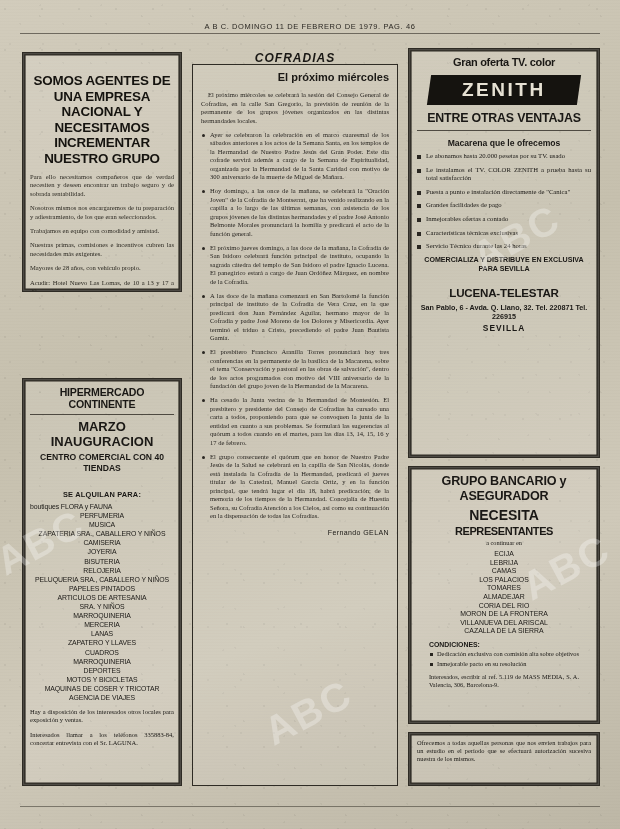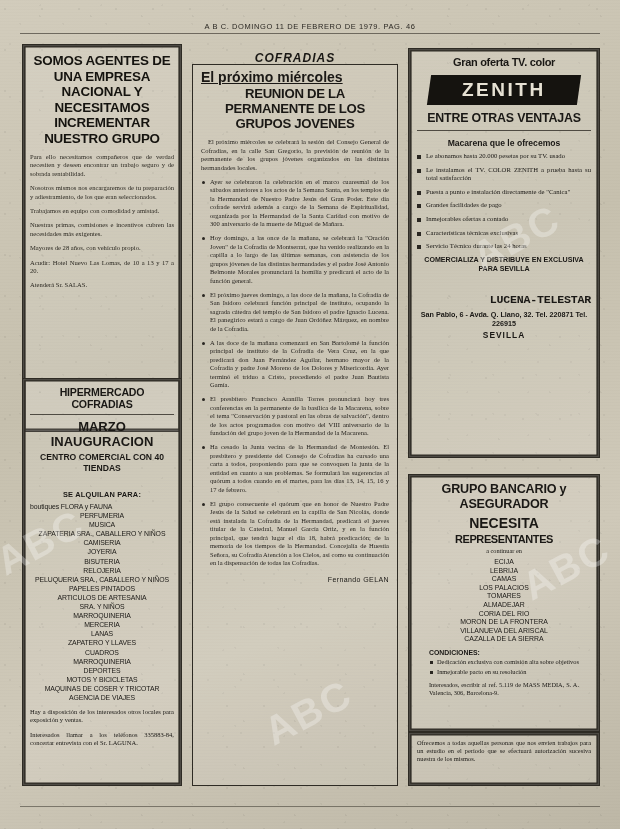--- a/index.html
+++ b/index.html
@@ -61,21 +61,21 @@
     position:absolute;
     border:1.2px solid #2e2b24;
     background:rgba(255,255,255,0.10);
     box-sizing:border-box;
     overflow:hidden;
   }
   .box.dbl{box-shadow:inset 0 0 0 1.2px rgba(255,255,255,.15), inset 0 0 0 2.6px #2e2b24;}
   .sans{font-family:"Liberation Sans", sans-serif;}
 
   
-  #ad-agentes{left:22px;top:44px;width:160px;height:388px;padding:8px 7px;}
+  #ad-agentes{left:22px;top:52px;width:160px;height:240px;padding:20px 7px;}
   #ad-agentes .hl{
     font-family:"Liberation Sans", sans-serif;
     font-weight:bold;font-size:13.4px;line-height:15.5px;
     letter-spacing:-.2px;text-align:center;color:#15130f;
     margin-bottom:7px;
   }
   .bodytxt{
     font-size:6.6px;line-height:8.4px;text-align:justify;color:#2b2821;
   }
   .bodytxt p{margin:0 0 6px 0;}
@@ -94,21 +94,21 @@
   #art-title{
     position:absolute;left:192px;top:48px;width:206px;text-align:center;
   }
   .kicker{font-family:"Liberation Sans",sans-serif;font-weight:bold;font-size:12px;letter-spacing:1px;font-style:italic;}
   .art-box{
     position:absolute;left:192px;top:64px;width:206px;height:722px;
     border:1.2px solid #2e2b24;box-sizing:border-box;padding:6px 8px 8px 8px;
     background:rgba(255,255,255,0.08);
     overflow:hidden;
   }
-  .art-head1{font-family:"Liberation Sans",sans-serif;font-weight:bold;font-size:14px;text-align:left;line-height:13px;text-decoration:underline;}
+  .art-head1{font-family:"Liberation Sans",sans-serif;font-weight:bold;font-size:11px;text-align:right;line-height:13px;}
   .art-head2{font-family:"Liberation Sans",sans-serif;font-weight:bold;font-size:13.2px;text-align:center;line-height:15px;margin-top:2px;letter-spacing:-.3px;}
   .art-body{margin-top:7px;font-size:6.55px;line-height:8.5px;text-align:justify;color:#272420;}
   .art-body p{margin:0 0 5.5px 0;text-indent:7px;}
   .art-body p.bullet{position:relative;padding-left:9px;text-indent:0;}
   .art-body p.bullet:before{
     content:"";position:absolute;left:1px;top:3px;width:3.2px;height:3.2px;background:#2a2722;border-radius:50%;
   }
   .sign{margin-top:8px;text-align:right;font-size:7px;font-family:"Liberation Sans",sans-serif;letter-spacing:.4px;}
 
   
@@ -123,26 +123,26 @@
   .zenith-logo span{
     color:#e6e1d3;font-family:"Liberation Sans",sans-serif;font-weight:bold;
     font-size:19px;letter-spacing:2.5px;transform:skewX(8deg);
   }
   .z-h2{font-family:"Liberation Sans",sans-serif;font-weight:bold;font-size:12.4px;text-align:center;line-height:15px;letter-spacing:-.2px;}
   .z-h3{font-family:"Liberation Sans",sans-serif;font-weight:bold;font-size:8.6px;text-align:center;margin:7px 0 4px 0;}
   .z-list{font-size:6.7px;line-height:8.6px;}
   .z-list .it{position:relative;padding-left:9px;margin-bottom:5px;text-align:justify;}
   .z-list .it:before{content:"";position:absolute;left:0;top:3px;width:4px;height:4px;background:#2a2722;}
   .z-foot1{font-family:"Liberation Sans",sans-serif;font-weight:bold;font-size:7.1px;text-align:center;line-height:9px;margin-top:4px;}
-  .z-foot2{font-family:Liberation Mono, monospace;font-weight:bold;font-size:11.6px;text-align:right;margin-top:19px;letter-spacing:-.2px;}
+  .z-foot2{font-family:Liberation Sans, sans-serif;font-weight:bold;font-size:11.6px;text-align:center;margin-top:12px;letter-spacing:-.2px;}
   .z-addr{font-family:"Liberation Sans",sans-serif;font-weight:bold;font-size:7.2px;text-align:center;line-height:9.2px;margin-top:4px;}
   .z-city{font-family:"Liberation Sans",sans-serif;font-weight:bold;font-size:8.4px;text-align:center;letter-spacing:1px;margin-top:2px;}
 
   
-  #ad-banco{left:408px;top:466px;width:192px;height:258px;padding:7px 20px;margin-top:8px;}
+  #ad-banco{left:408px;top:466px;width:192px;height:258px;padding:7px 20px;}
   .b-h1{font-family:"Liberation Sans",sans-serif;font-weight:bold;font-size:12.6px;text-align:center;line-height:14.5px;letter-spacing:-.2px;}
   .b-h2{font-family:"Liberation Sans",sans-serif;font-weight:bold;font-size:14px;text-align:center;margin-top:4px;}
   .b-h3{font-family:"Liberation Sans",sans-serif;font-weight:bold;font-size:11px;text-align:center;margin-top:2px;letter-spacing:-.4px;}
   .b-sub{font-size:6.3px;text-align:center;margin-top:2px;}
   .b-towns{margin-top:4px;font-family:"Liberation Sans",sans-serif;font-size:6.9px;line-height:8.6px;text-align:center;}
   .b-cond{font-family:"Liberation Sans",sans-serif;font-weight:bold;font-size:6.9px;margin-top:5px;}
   .b-condlist{font-size:6.4px;line-height:8.2px;margin-top:2px;}
   .b-condlist .it{position:relative;padding-left:8px;margin-bottom:2px;}
   .b-condlist .it:before{content:"";position:absolute;left:1px;top:3px;width:3px;height:3px;background:#2a2722;}
   .b-foot{font-size:6.3px;line-height:8.1px;margin-top:5px;text-align:justify;}
@@ -167,21 +167,21 @@
       <p>Nosotros mismos nos encargaremos de tu preparación y adiestramiento, de los que eran seleccionados.</p>
       <p>Trabajamos en equipo con comodidad y amistad.</p>
       <p>Nuestras primas, comisiones e incentivos cubren las necesidades más exigentes.</p>
       <p>Mayores de 28 años, con vehículo propio.</p>
       <p>Acudir: Hotel Nuevo Las Lomas, de 10 a 13 y 17 a 20.</p>
       <p>Atenderá Sr. SALAS.</p>
     </div>
   </div>
 
   <div class="box dbl" id="ad-continente">
-    <div class="t1">HIPERMERCADO COFRADIAS</div>
+    <div class="t1">HIPERMERCADO CONTINENTE</div>
     <div class="hr-thin"></div>
     <div class="t2">MARZO INAUGURACION</div>
     <div class="t3">CENTRO COMERCIAL CON 40 TIENDAS</div>
     <div class="t4">SE ALQUILAN PARA:</div>
     <div class="shoplist">
       <span class="li lead">boutiques FLORA y FAUNA</span>
       <span class="li">PERFUMERIA</span>
       <span class="li">MUSICA</span>
       <span class="li">ZAPATERIA SRA., CABALLERO Y NIÑOS</span>
       <span class="li">CAMISERIA</span>
@@ -206,21 +206,20 @@
     <div class="foot">Hay a disposición de los interesados otros locales para exposición y ventas.</div>
     <div class="foot">Interesados llamar a los teléfonos 335883-84, concertar entrevista con el Sr. LAGUNA.</div>
   </div>
 
   <div id="art-title">
     <span class="kicker">COFRADIAS</span>
   </div>
 
   <div class="art-box">
     <div class="art-head1">El próximo miércoles</div>
-    <div class="art-head2">REUNION DE LA PERMANENTE DE LOS GRUPOS JOVENES</div>
     <div class="art-body">
       <p>El próximo miércoles se celebrará la sesión del Consejo General de Cofradías, en la calle San Gregorio, la previsión de reunión de la permanente de los grupos jóvenes organizados en las distintas hermandades locales.</p>
       <p class="bullet">Ayer se celebraron la celebración en el marco cuaresmal de los sábados anteriores a los actos de la Semana Santa, en los templos de la Hermandad de Nuestro Padre Jesús del Gran Poder. Este día cofrade servirá además a cargo de la Semana de Espiritualidad, organizada por la Hermandad de la Santa Caridad con motivo de 300 aniversario de la muerte de Miguel de Mañara.</p>
       <p class="bullet">Hoy domingo, a las once de la mañana, se celebrará la "Oración Joven" de la Cofradía de Montserrat, que ha venido realizando en la capilla a lo largo de las últimas semanas, con asistencia de los grupos jóvenes de las distintas hermandades y el padre José Antonio Belmonte Morales pronunciará la homilía y predicará el acto de la función general.</p>
       <p class="bullet">El próximo jueves domingo, a las doce de la mañana, la Cofradía de San Isidoro celebrará función principal de instituto, ocupando la sagrada cátedra del templo de San Isidoro el padre Ignacio Lucena. El panegírico estará a cargo de Juan Ordóñez Márquez, en nombre de la Cofradía.</p>
       <p class="bullet">A las doce de la mañana comenzará en San Bartolomé la función principal de instituto de la Cofradía de Vera Cruz, en la que predicará don Juan Fernández Aguilar, hermano mayor de la Cofradía y padre José Moreno de los Dolores y Misericordia. Ayer terminó el triduo a Cristo, precediendo el padre Juan Bautista Gamía.</p>
       <p class="bullet">El presbítero Francisco Aranilla Torres pronunciará hoy tres conferencias en la permanente de la basílica de la Macarena, sobre el tema "Conservación y pastoral en las obras de salvación", dentro de los actos programados con motivo del VIII aniversario de la fundación del grupo joven de la Hermandad de la Macarena.</p>
       <p class="bullet">Ha cesado la Junta vecina de la Hermandad de Montesión. El presbítero y presidente del Consejo de Cofradías ha cursado una carta a todos, proponiendo para que se convoquen la junta de la entidad en cuanto a sus problemas. Se formulará las sugerencias al quórum a todos cuando en el martes, para las días 13, 14, 15, 16 y 17 de febrero.</p>
       <p class="bullet">El grupo consecuente el quórum que en honor de Nuestro Padre Jesús de la Salud se celebrará en la capilla de San Nicolás, donde está instalada la Cofradía de la Hermandad, predicará el jueves titular de la Catedral, Manuel García Ortiz, y en la función principal, que tendrá lugar el día 18, habrá predicación; de la memoria de los tiempos de la Hermandad. Concejalía de Huestia Señora, su Cofradía Atención a los Cielos, así como su continuación en la dispensación de todas las Cofradías.</p>
     </div>

